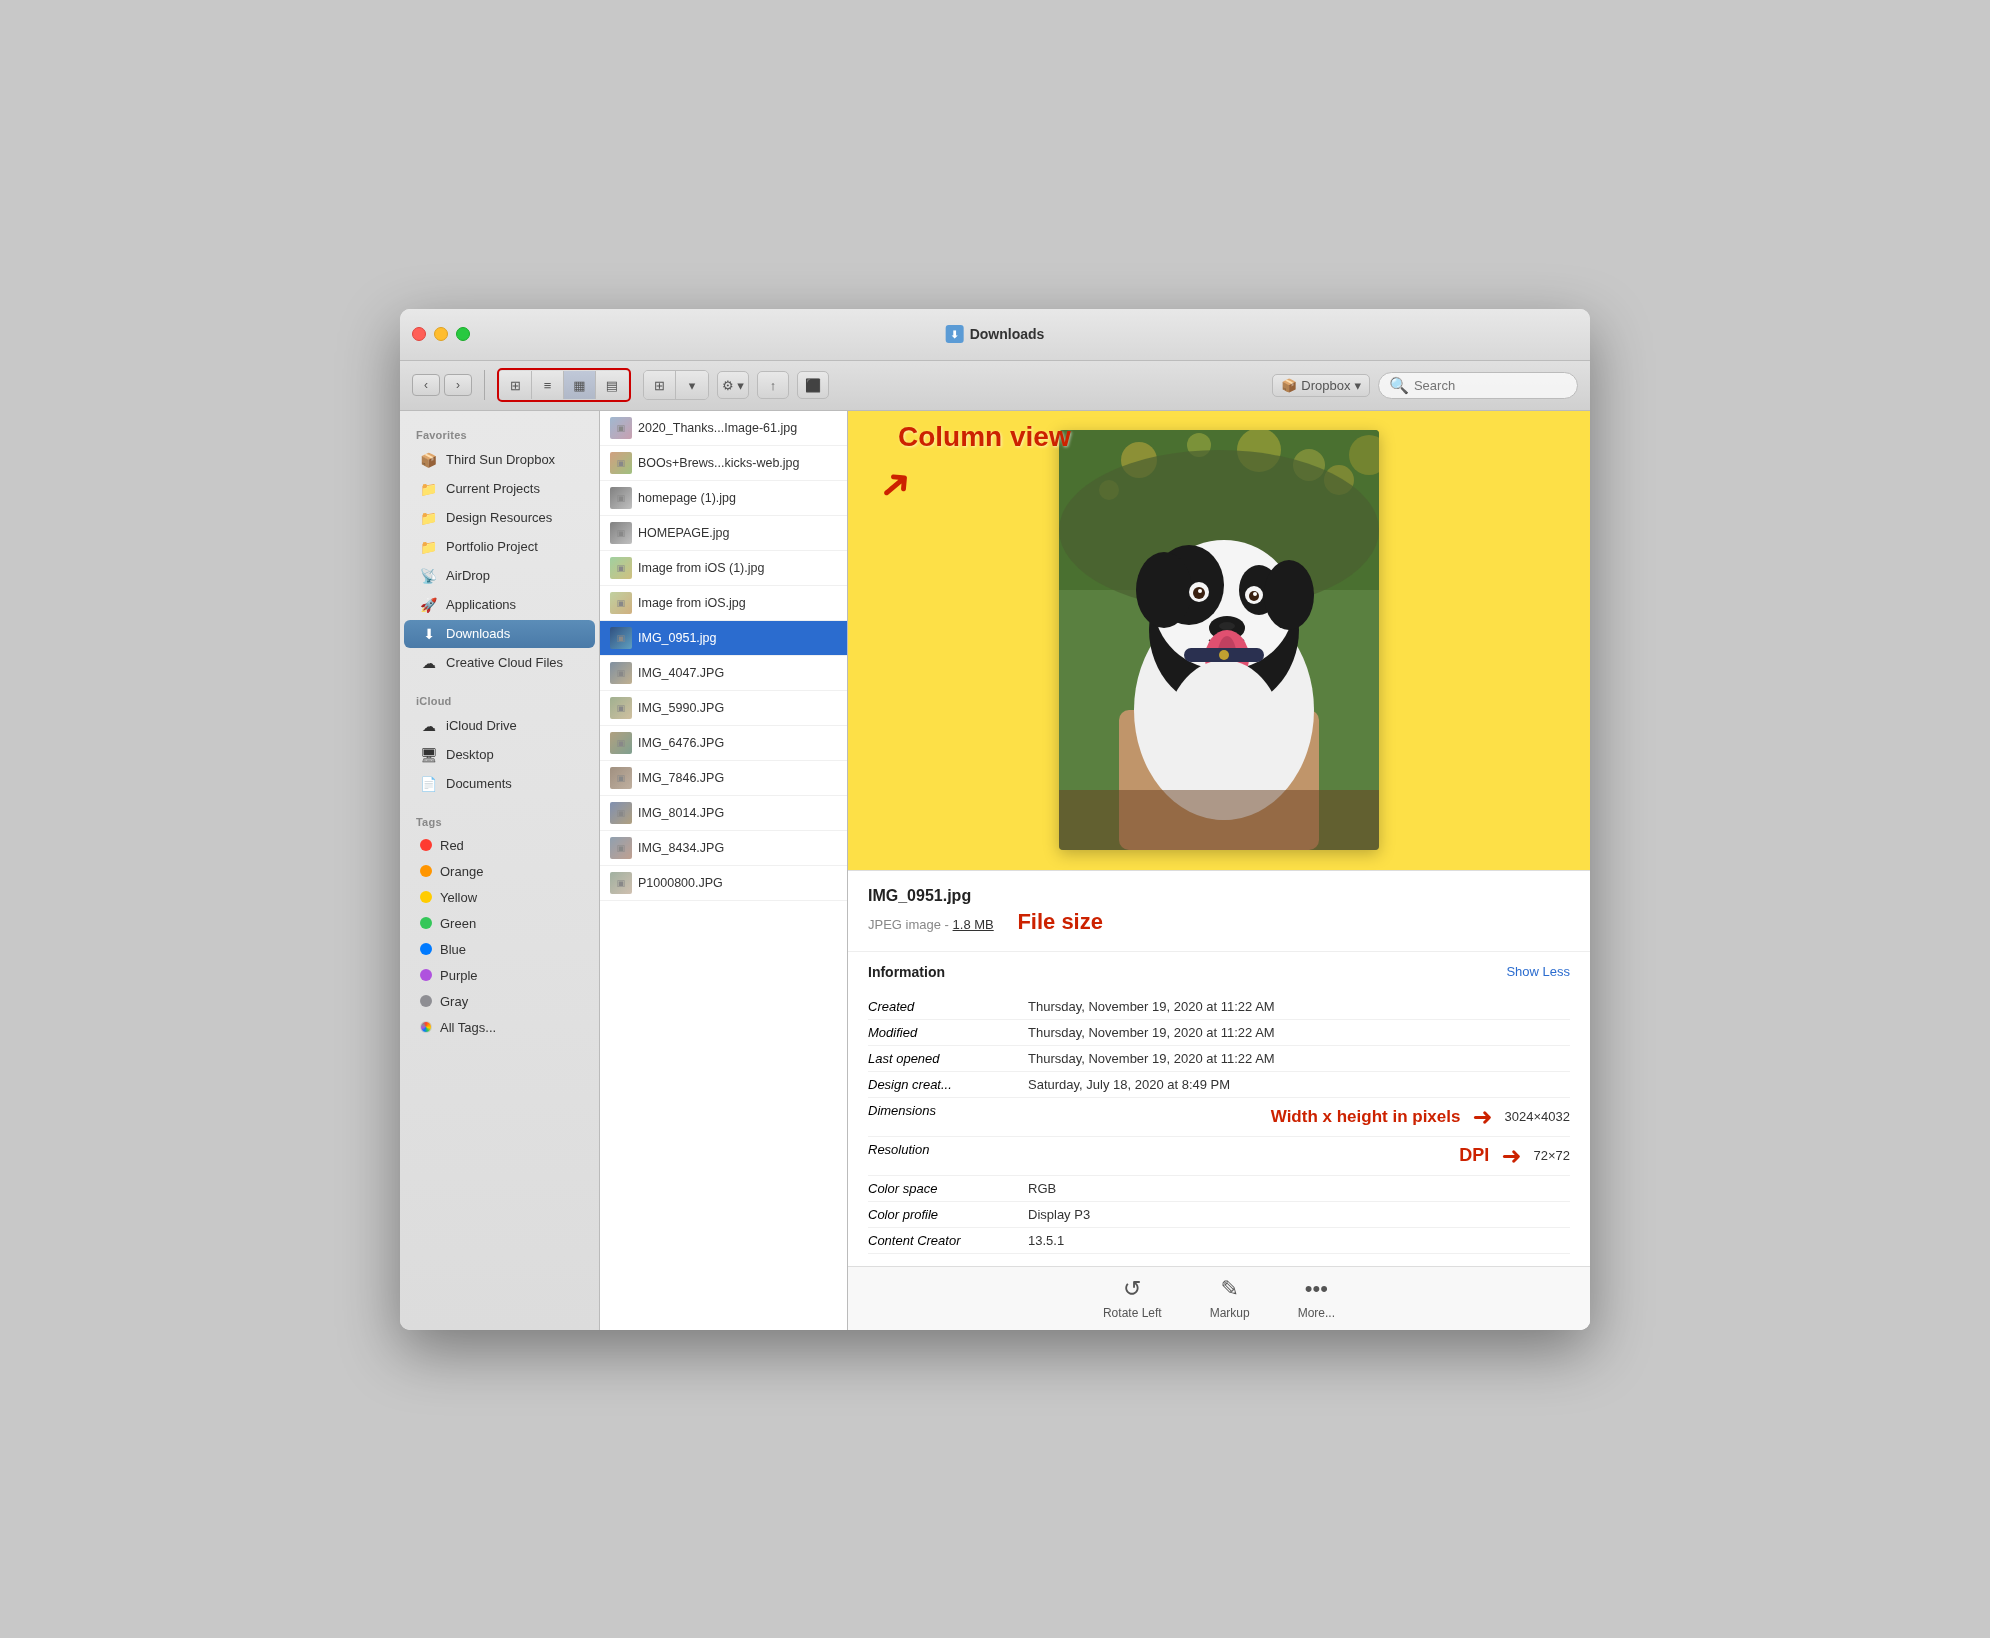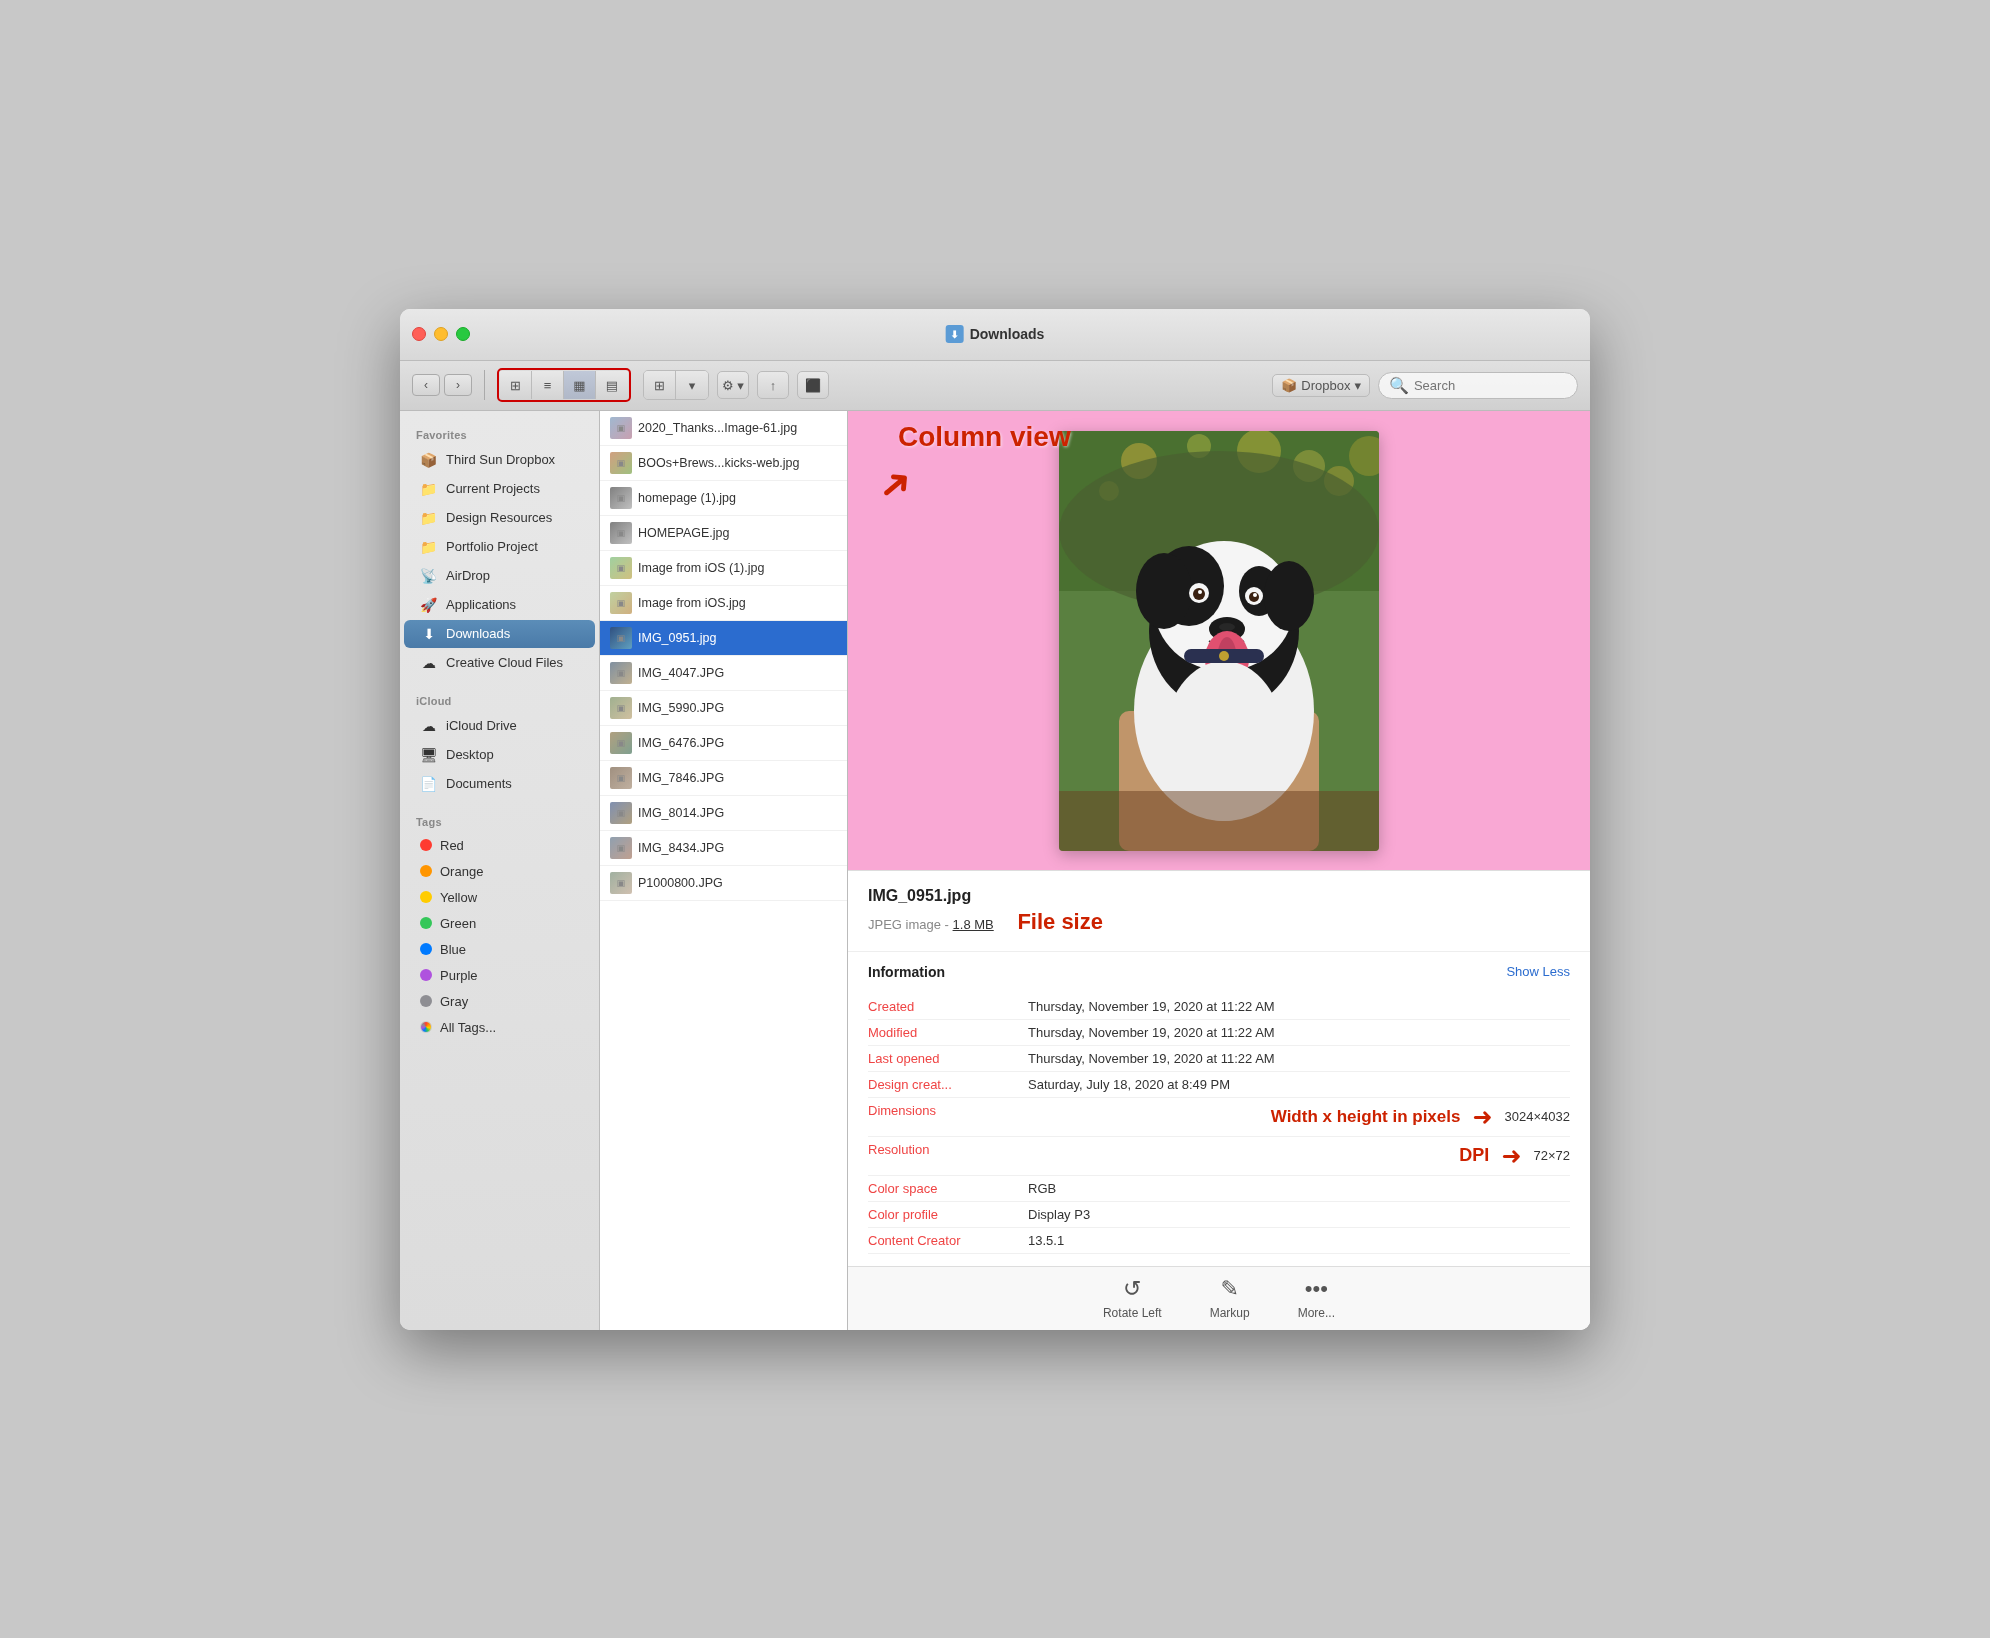--- a/index.html
+++ b/index.html
@@ -267,24 +267,24 @@
     .preview-panel {
       flex: 1;
       background: white;
       display: flex;
       flex-direction: column;
       overflow: hidden;
     }
     .preview-image-area {
       flex: 1;
       display: flex;
-      align-items: flex-start;
+      align-items: flex-end;
       justify-content: center;
       padding: 20px;
-      background: #f9a8d4;
+      background: #fde047;
       border-bottom: 1px solid #ddd;
       max-height: 460px;
       position: relative;
     }
     
     .file-info-panel {
       padding: 16px 20px;
       border-bottom: 1px solid #eee;
     }
     .file-name {
@@ -332,22 +332,23 @@
     }
     .info-row {
       display: flex;
       justify-content: space-between;
       align-items: flex-start;
       padding: 5px 0;
       border-bottom: 1px solid #f0f0f0;
       font-size: 13px;
     }
     .info-label {
-      color: #ef4444;
+      color: #000000;
       flex: 0 0 160px;
+      font-style: italic;
     }
     .info-value {
       color: #333;
       text-align: left;
       flex: 1;
     }
     
     .bottom-toolbar {
       height: 64px;
       border-top: 1px solid #ddd;

